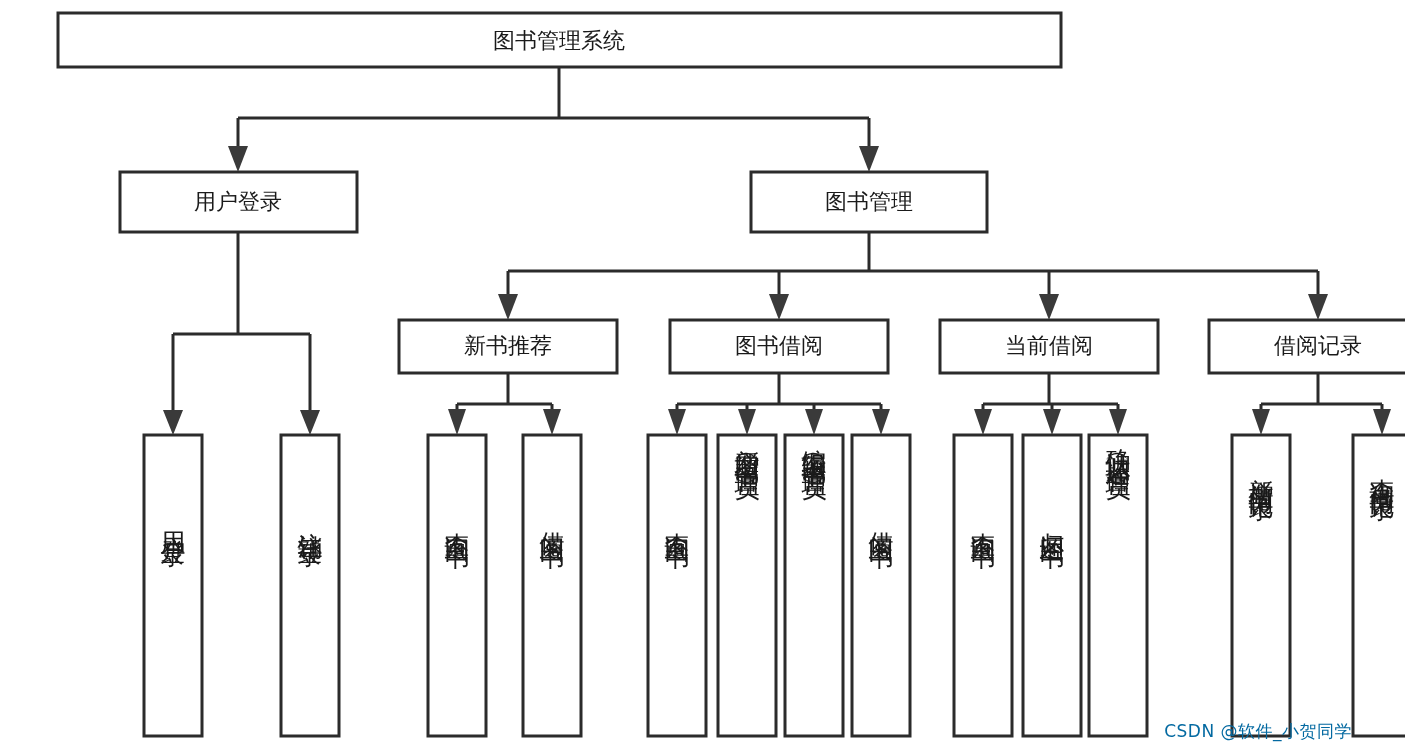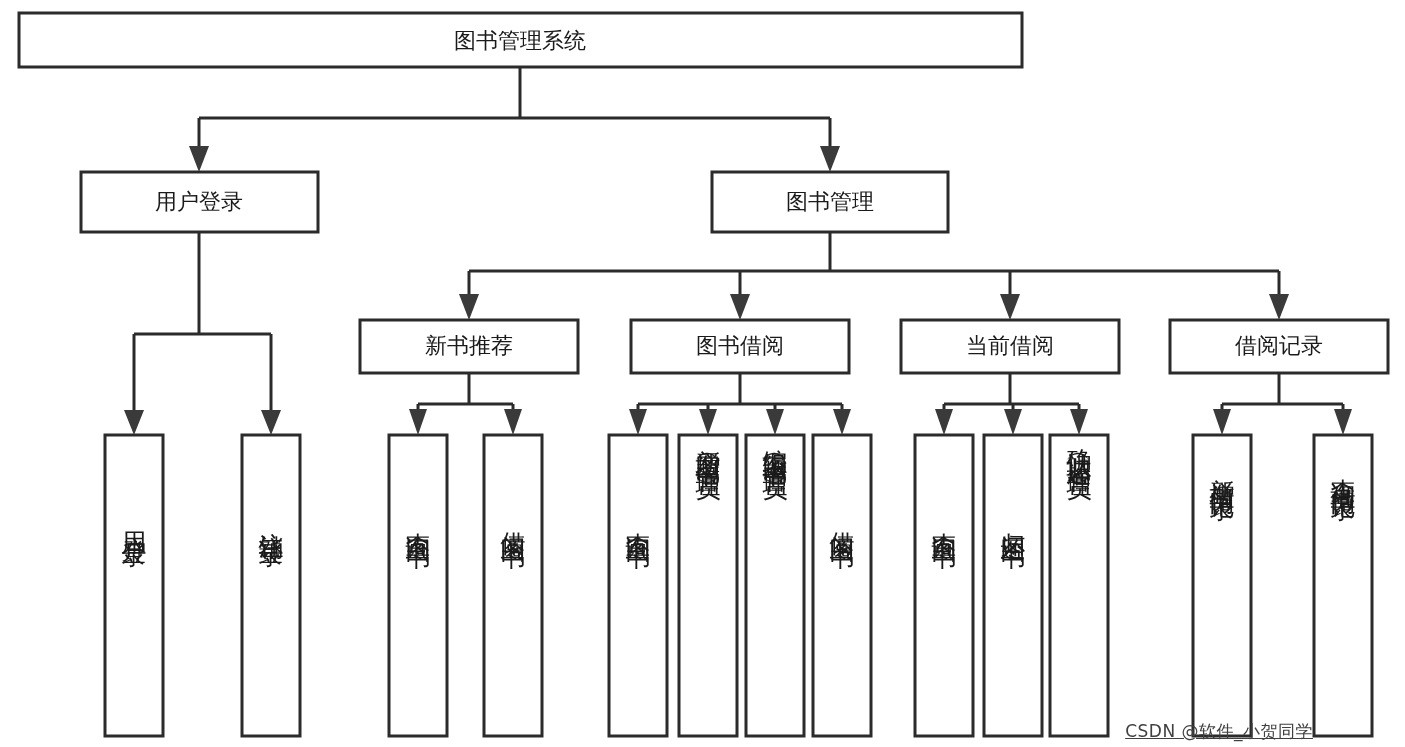--- a/index.html
+++ b/index.html
@@ -11,20 +11,21 @@
     width: 1405px;
     height: 747px;
     font-family: "DejaVu Sans", "Liberation Sans", sans-serif;
     overflow: hidden;
     position: relative;
   }
   #diagram-root {
     position: relative;
     width: 1319px;
     height: 747px;
+    margin-left: 39px;
   }
   svg#flow {
     position: absolute;
     left: 0;
     top: 0;
     width: 1405px;
     height: 747px;
     display: block;
   }
   .node-box {
@@ -56,24 +57,23 @@
     text-anchor: middle;
     writing-mode: vertical-rl;
     letter-spacing: 4px;
   }
   .watermark {
     position: absolute;
     right: 6px;
     bottom: 4px;
     font-family: "DejaVu Sans", "Liberation Sans", sans-serif;
     font-size: 17px;
-    color: #404040;
+    color: #0369a1;
     white-space: nowrap;
     letter-spacing: 0.5px;
-    text-decoration: underline;
   }
 </style>
 </head>
 <body>
 
 <div id="diagram-root">
 
   <svg id="flow" viewBox="0 0 1405 747">
 
     <g>

